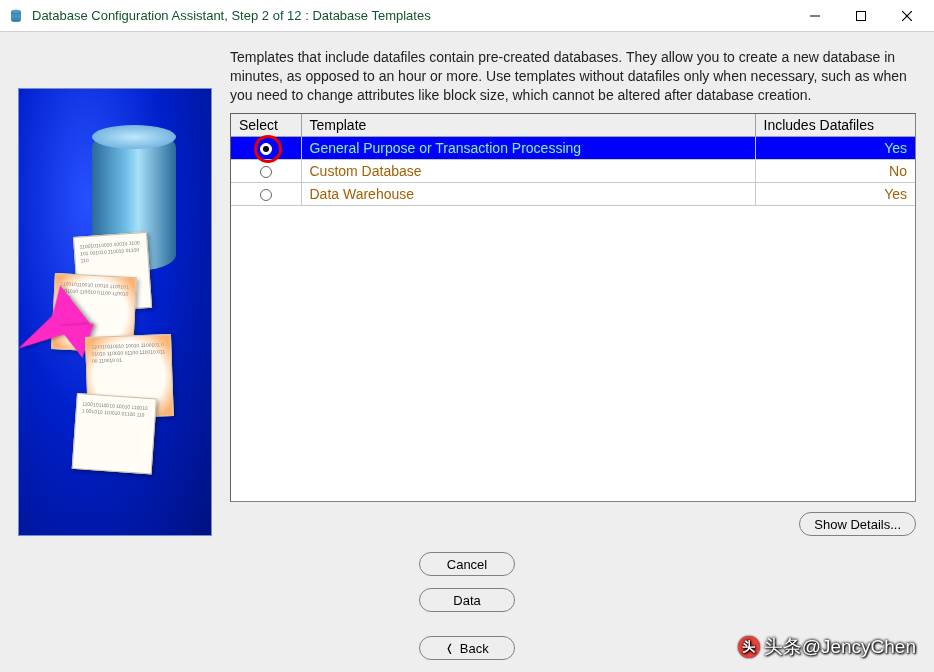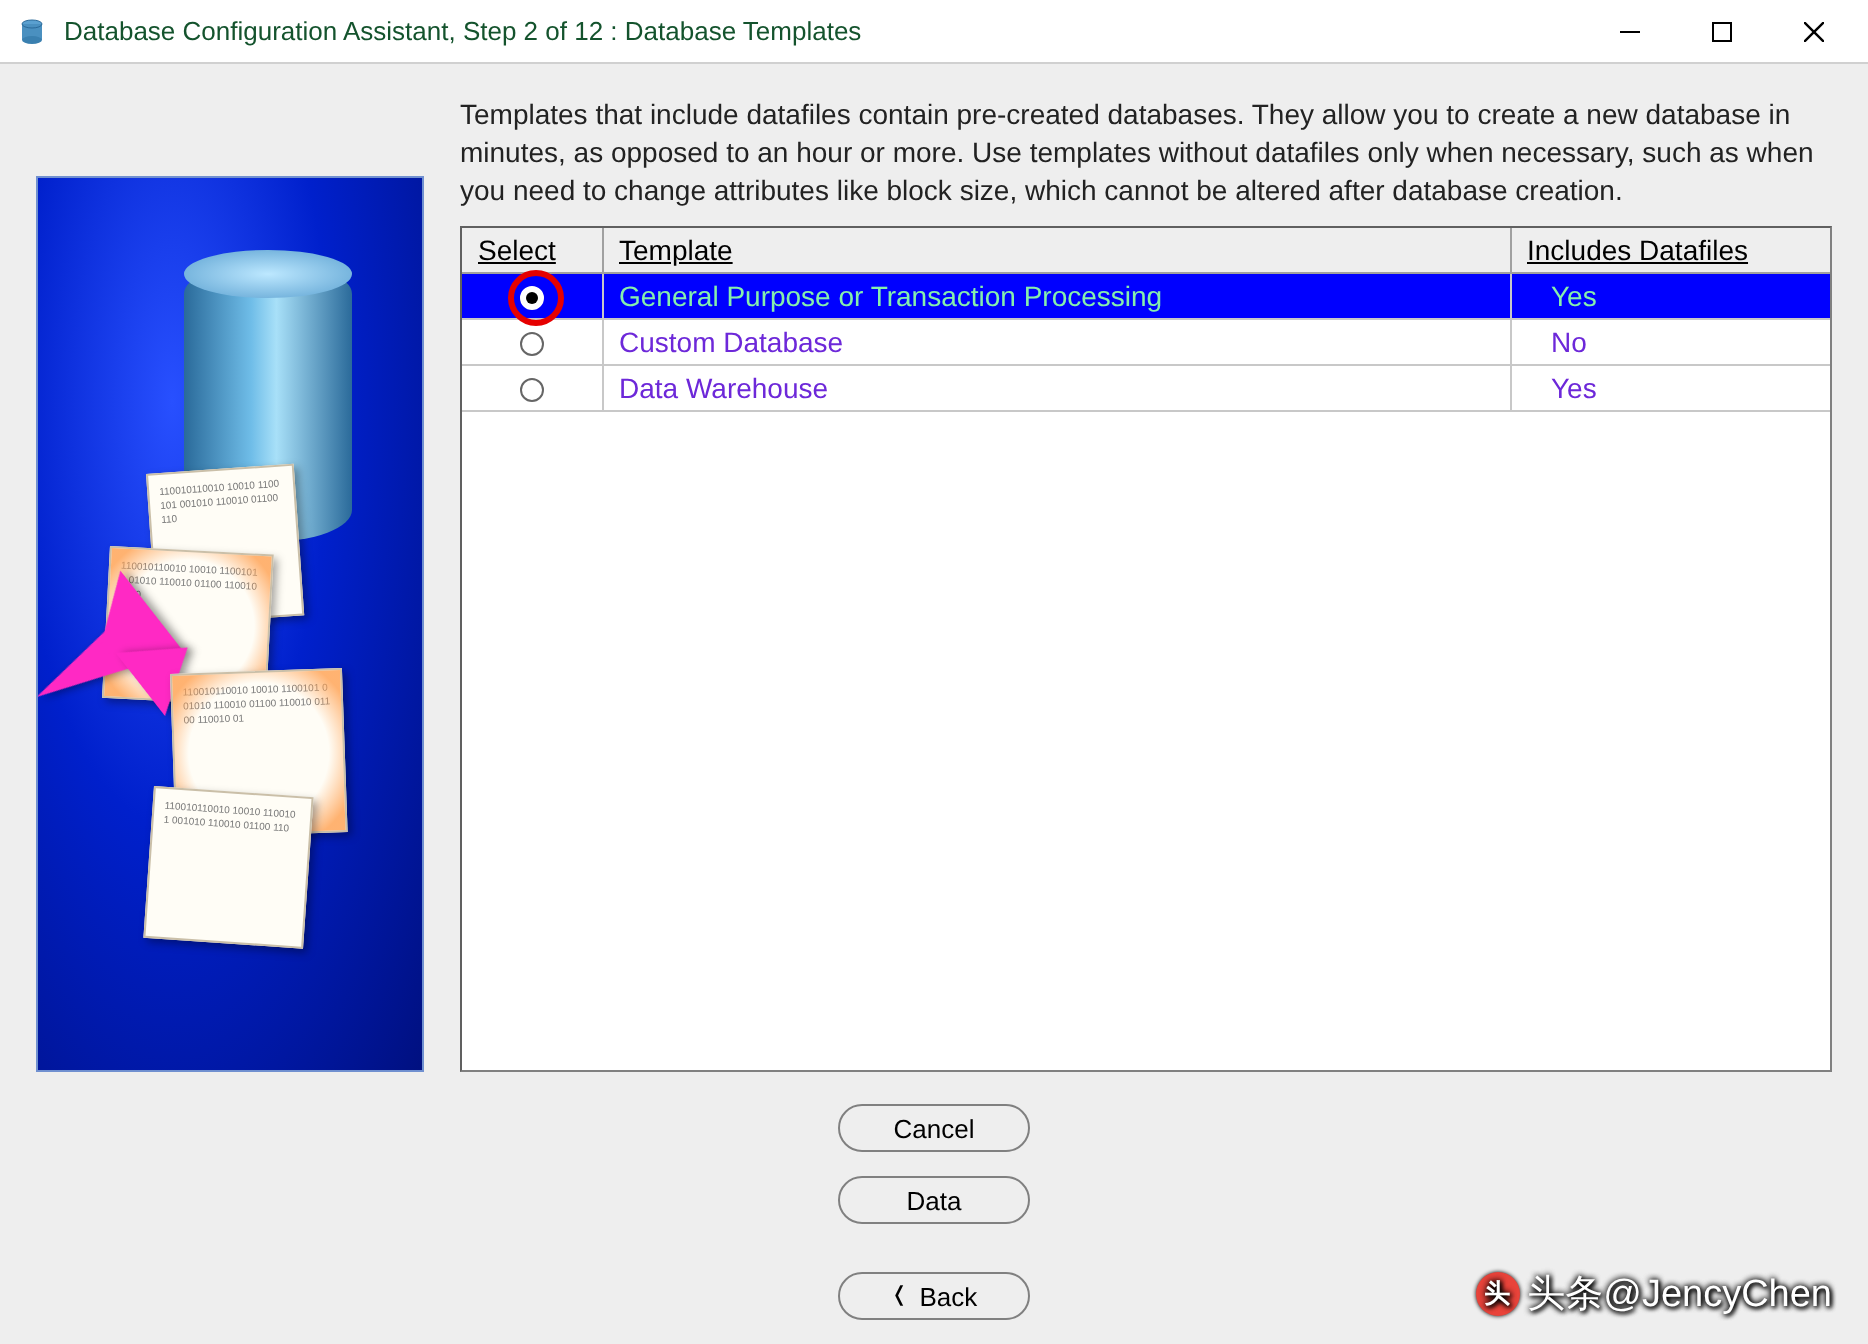--- a/index.html
+++ b/index.html
@@ -162,33 +162,32 @@
     font-size: 14px;
   }
   thead th {
     background: #eeeeee;
     border: 1px solid #a0a0a0;
     border-top:none;
     text-align: left;
     font-weight: normal;
     padding: 3px 8px;
     color:#000;
-    text-decoration:underline;
   }
   thead th:first-child { border-left:none; width: 70px; text-align:left;}
   thead th:last-child { border-right:none; width: 160px; }
   tbody td {
     border: 1px solid #c8c8c8;
     border-left:none; border-right:1px solid #c8c8c8;
     padding: 3px 8px;
     background: #ffffff;
-    color:#6d28d9;
+    color:#a16207;
   }
   tbody td:first-child { text-align:center; border-left:none;}
-  tbody td:last-child { text-align:left; border-right:none;padding-left:20px;}
+  tbody td:last-child { text-align:right; border-right:none;padding-left:20px;}
   tbody tr.selected td {
     background: #0000ff;
     color: #86efac;
   }
   .radio-dot {
     display:inline-block;
     width:12px; height:12px;
     border:1px solid #666;
     border-radius:50%;
     background:#fff;
@@ -343,20 +342,23 @@
             <tr>
               <td><span class="radio-dot"></span></td>
               <td>Data Warehouse</td>
               <td>Yes</td>
             </tr>
           </tbody>
         </table>
         <div class="table-fill"></div>
       </div>
 
+      <div class="details-row">
+        <span class="btn">Show Details...</span>
+      </div>
     </div>
   </div>
 
   <div class="footer">
     <span class="btn btn-wide">Cancel</span>
     <span class="btn btn-wide">Data</span>
     <span class="spacer"></span>
     <span class="btn btn-wide">
       <span class="chev">❬</span>
       <span>Back</span>

